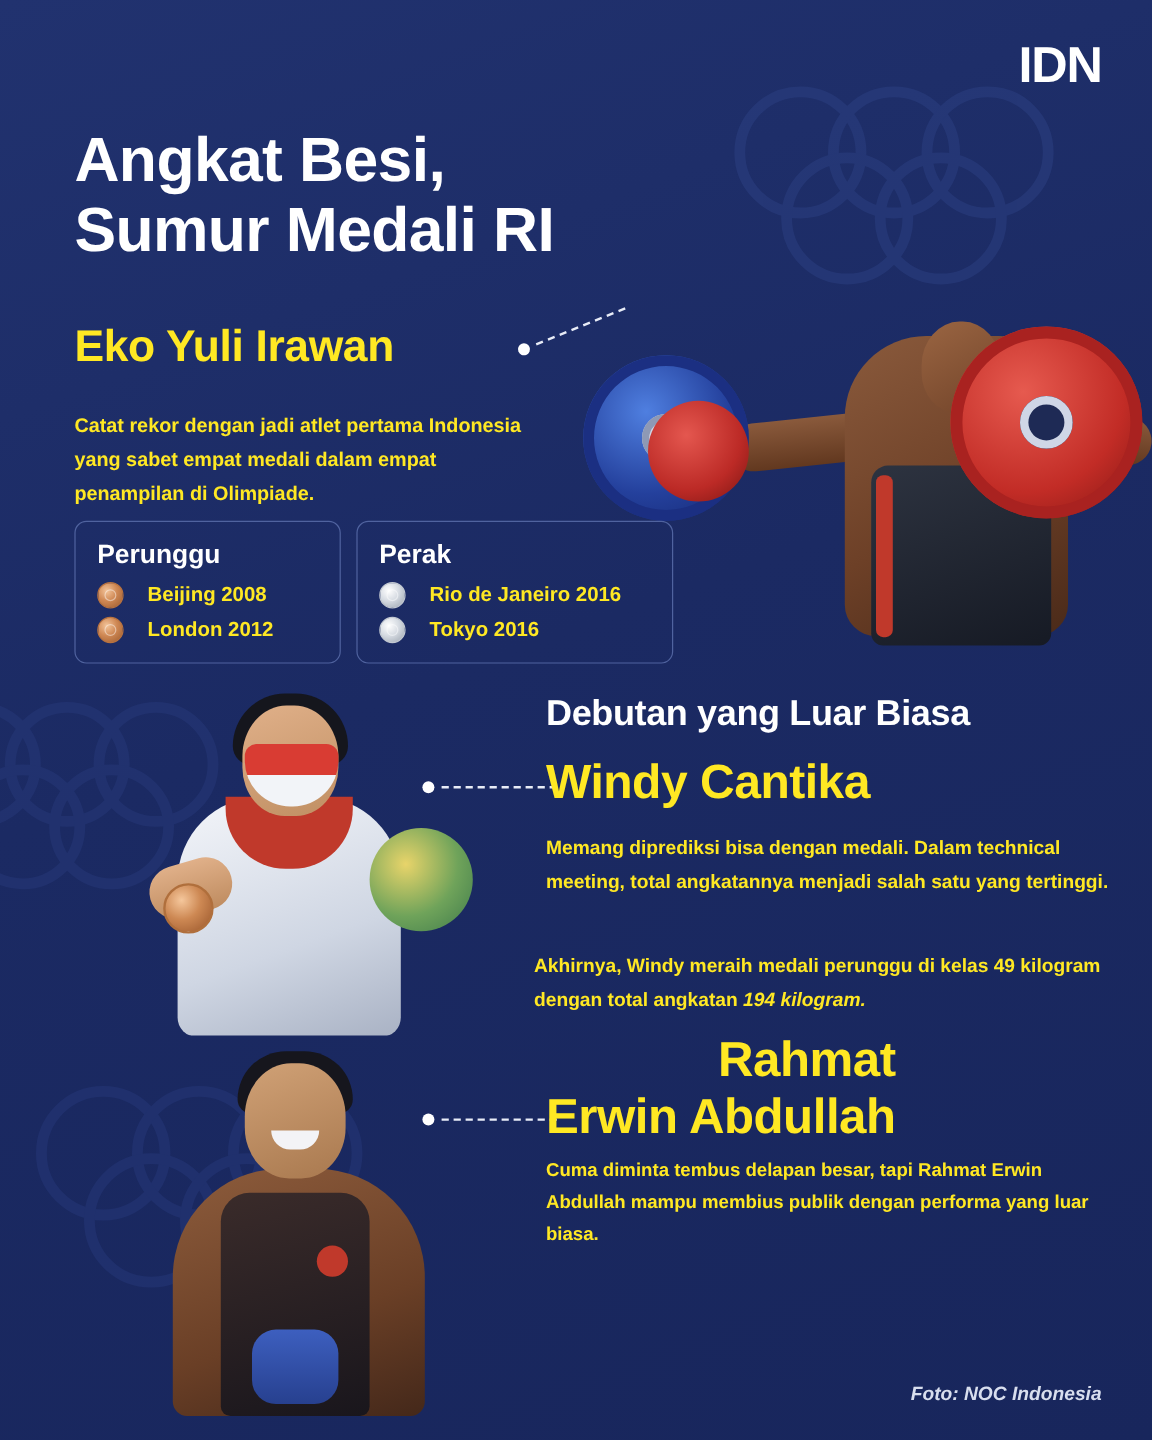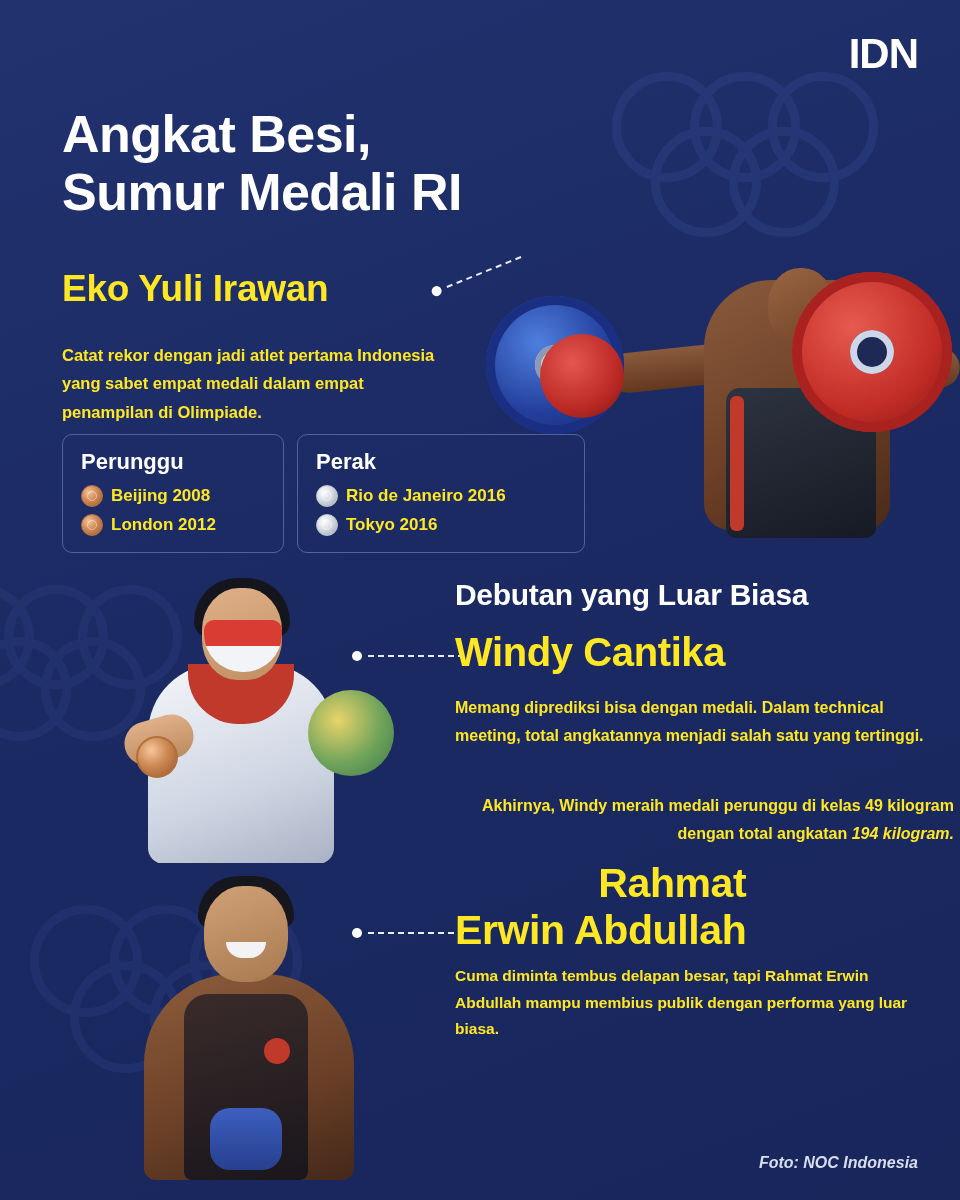--- a/index.html
+++ b/index.html
@@ -84,31 +84,31 @@
     line-height: 1.72;
     font-weight: 600;
   }
   .medal-box {
     position: absolute;
     border: 1.6px solid #50639f;
     border-radius: 10px;
     padding: 14px 18px 16px 18px;
   }
   .medal-box.bronze { top: 434px; left: 62px; width: 222px; }
-  .medal-box.silver { top: 434px; left: 297px; width: 288px; }
+  .medal-box.silver { top: 434px; left: 297px; width: 264px; }
   .medal-box h3 {
     color: #ffffff;
     font-size: 22px;
     font-weight: 800;
     margin-bottom: 10px;
   }
   .medal-row {
     display: flex;
     align-items: center;
-    gap: 8px;
+    gap: 20px;
     margin-top: 7px;
     color: #ffe823;
     font-size: 17px;
     font-weight: 600;
   }
   .medal-ico {
     width: 22px; height: 22px;
     border-radius: 50%;
     flex: 0 0 22px;
     position: relative;
@@ -354,26 +354,25 @@
   .windy-p1 {
     position: absolute;
     top: 694px; left: 455px; width: 470px;
     color: #ffe823;
     font-size: 16px;
     font-weight: 600;
     line-height: 1.72;
   }
   .windy-p2 {
     position: absolute;
-    top: 792px; left: 476px; width: 478px;
+    top: 792px; left: 445px; width: 478px;
     color: #ffe823;
     font-size: 16px;
     font-weight: 600;
     line-height: 1.72;
-    text-align: right;
   }
   .windy-p2 b { font-weight: 800; font-style: italic; }
 
   
   .rahmat-name {
     position: absolute;
     top: 860px; left: 455px;
     color: #ffe823;
     font-size: 41px;
     font-weight: 800;

